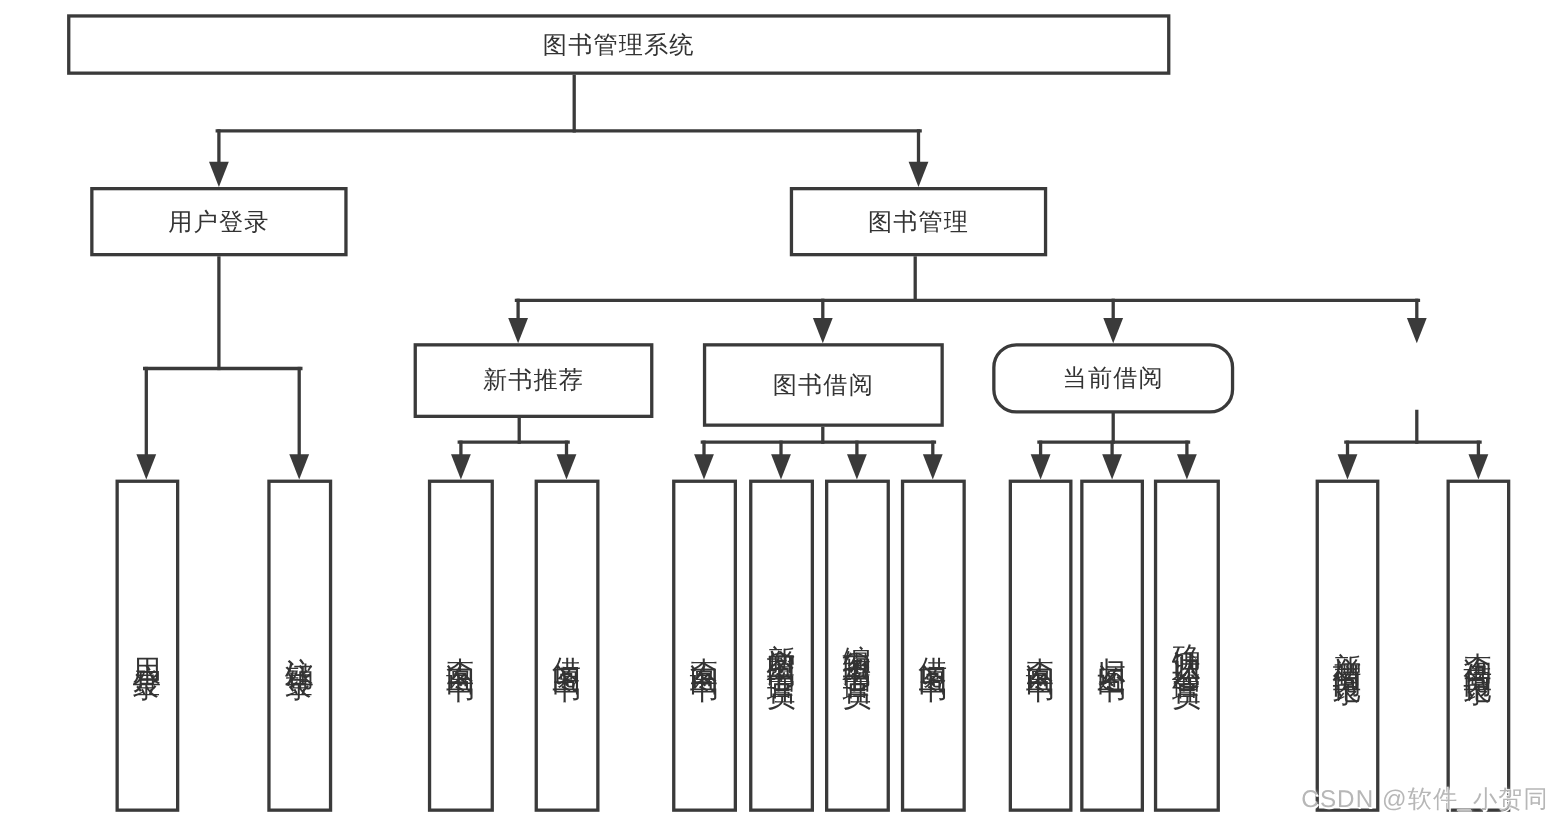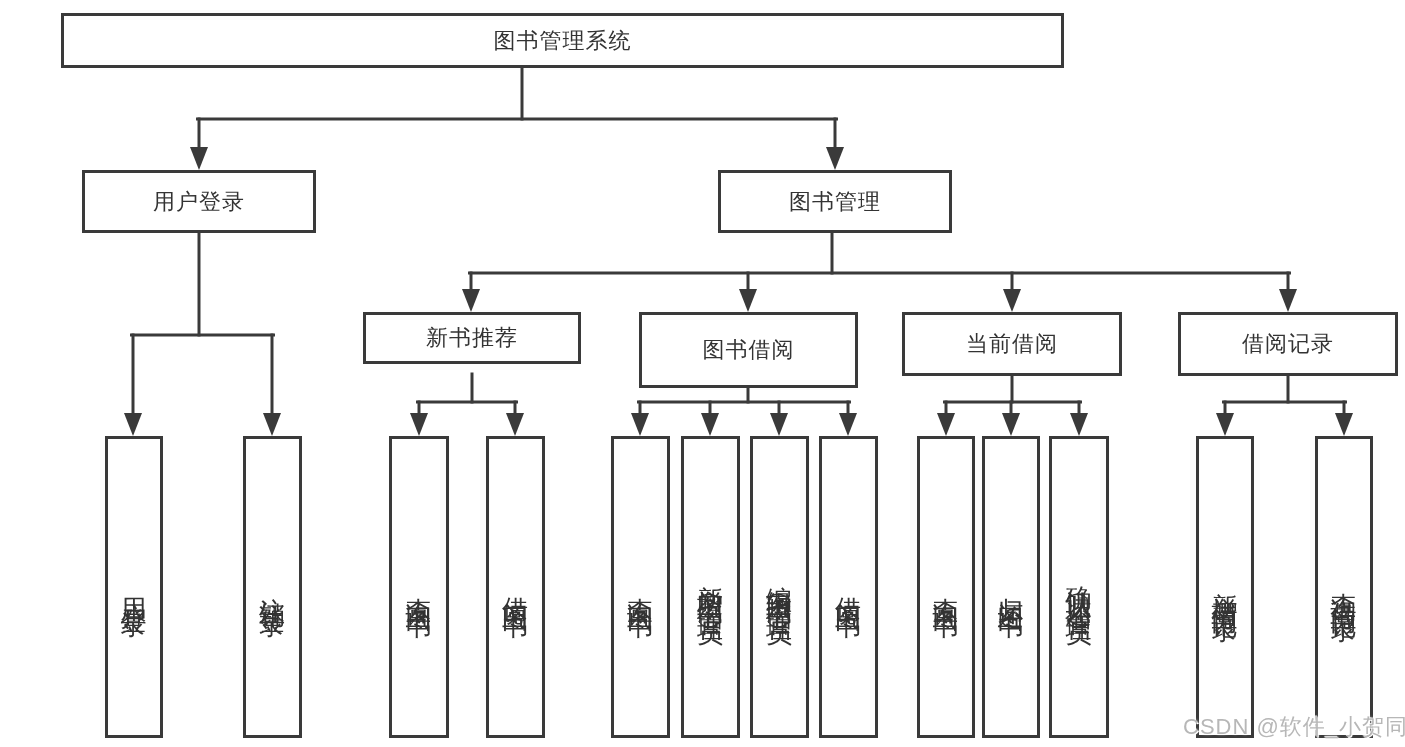--- a/index.html
+++ b/index.html
@@ -124,24 +124,23 @@
       <line x1="1344" y1="402" x2="1344" y2="414"></line>
       <polygon points="1335,413 1353,413 1344,436" fill="#3a3a3a" stroke="none"></polygon>
     </g>
   </svg>
 
   <div class="node h" style="left:21px;top:13px;width:1003px;height:55px;margin-left:40px;">图书管理系统</div>
 
   <div class="node h" style="left:82px;top:170px;width:234px;height:63px;">用户登录</div>
   <div class="node h" style="left:718px;top:170px;width:234px;height:63px;">图书管理</div>
 
-  <div class="node h" style="left:363px;top:312px;width:218px;height:52px;">新书推荐</div>
+  <div class="node h" style="left:376px;top:312px;width:218px;height:68px;">新书推荐</div>
   <div class="node h" style="left:639px;top:312px;width:219px;height:76px;">图书借阅</div>
-  <div class="node h" style="left:902px;top:312px;width:220px;height:64px;">当前借阅</div>
-  <div class="node h" style="left:1178px;top:312px;width:220px;height:64px;">借阅记录</div>
+  <div class="node h" style="left:902px;top:312px;width:220px;height:64px;border-radius:22px;">当前借阅</div>
 
   <div class="node v" style="left:105px;top:436px;width:58px;height:302px;">用户登录</div>
   <div class="node v" style="left:243px;top:436px;width:59px;height:302px;">注销登录</div>
 
   <div class="node v" style="left:389px;top:436px;width:60px;height:302px;">查询图书</div>
   <div class="node v" style="left:486px;top:436px;width:59px;height:302px;">借阅图书</div>
 
   <div class="node v" style="left:611px;top:436px;width:59px;height:302px;">查询图书</div>
   <div class="node v" style="left:681px;top:436px;width:59px;height:302px;">新增图书（管理员）</div>
   <div class="node v" style="left:750px;top:436px;width:59px;height:302px;">编辑图书（管理员）</div>

